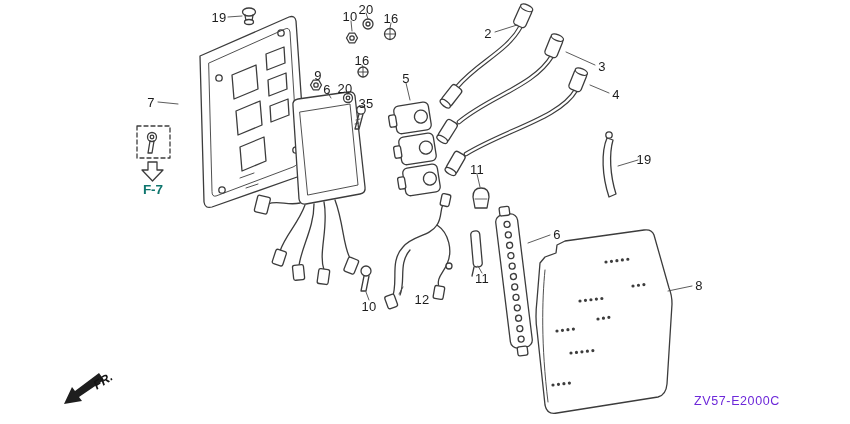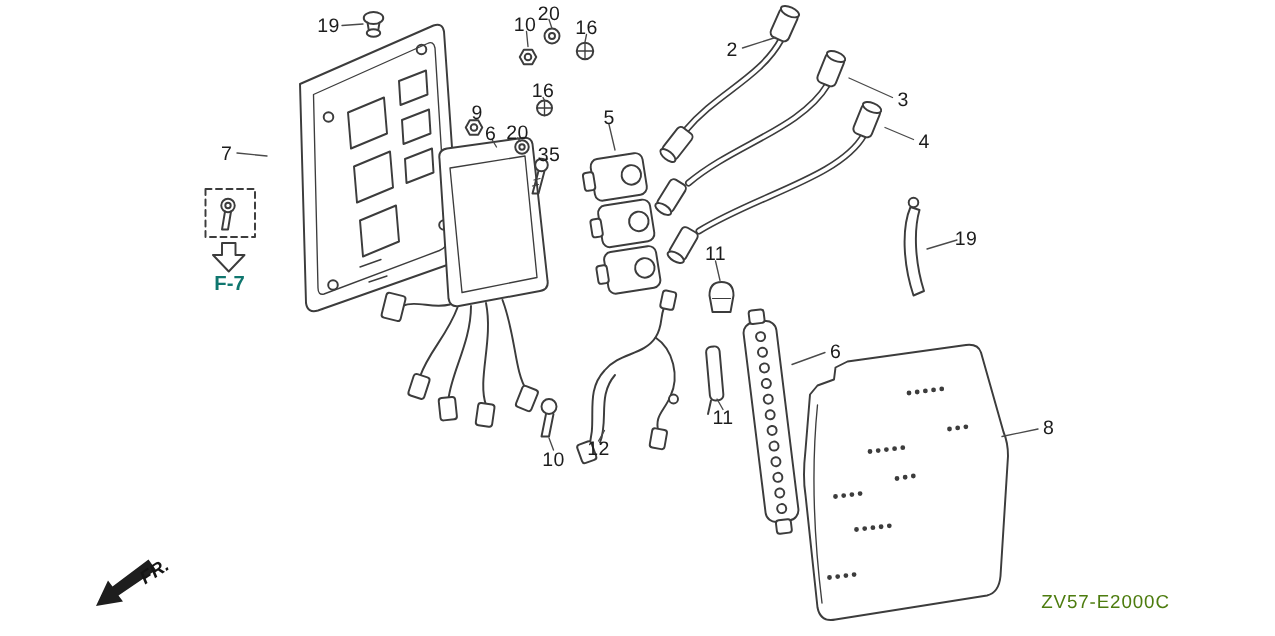--- a/index.html
+++ b/index.html
@@ -17,21 +17,21 @@
   .ref-label{
     position:absolute;transform:translate(-50%,-50%);
     font-size:13.5px;font-weight:bold;color:#0f766e;cursor:pointer;
   }
   .fr-label{
     position:absolute;transform:translate(-50%,-50%) rotate(-33deg);
     font-size:12.5px;font-weight:bold;font-style:italic;color:#141414;
   }
   .code-label{
     position:absolute;transform:translate(-50%,-50%);
-    font-size:12.5px;color:#4d7c0f;letter-spacing:.6px;
+    font-size:12.5px;color:#6d28d9;letter-spacing:.6px;
   }
 </style>
 </head>
 <body>
 
 <div id="stage">
 
   <svg id="artwork" width="850" height="424" viewBox="0 0 850 424" fill="none" stroke="#3c3c3c" stroke-width="1.3" stroke-linejoin="round" stroke-linecap="round">
 
     <g fill="#ffffff">
@@ -269,20 +269,20 @@
     <span class="plabel" style="left:327px;top:89px">6</span>
     <span class="plabel" style="left:345px;top:88px">20</span>
     <span class="plabel" style="left:366px;top:103px">35</span>
     <span class="plabel" style="left:406px;top:78px">5</span>
     <span class="plabel" style="left:477px;top:169px">11</span>
     <span class="plabel" style="left:644px;top:159px">19</span>
     <span class="plabel" style="left:557px;top:234px">6</span>
     <span class="plabel" style="left:482px;top:278px">11</span>
     <span class="plabel" style="left:699px;top:285px">8</span>
     <span class="plabel" style="left:369px;top:306px">10</span>
-    <span class="plabel" style="left:399px;top:299px">12</span>
+    <span class="plabel" style="left:422px;top:299px">12</span>
   </div>
 
   <span class="ref-label" style="left:153px;top:189px">F-7</span>
   <span class="fr-label" style="left:103px;top:381px">FR.</span>
   <span class="code-label" style="left:737px;top:401px">ZV57-E2000C</span>
 
 </div>
 
 </body></html>

